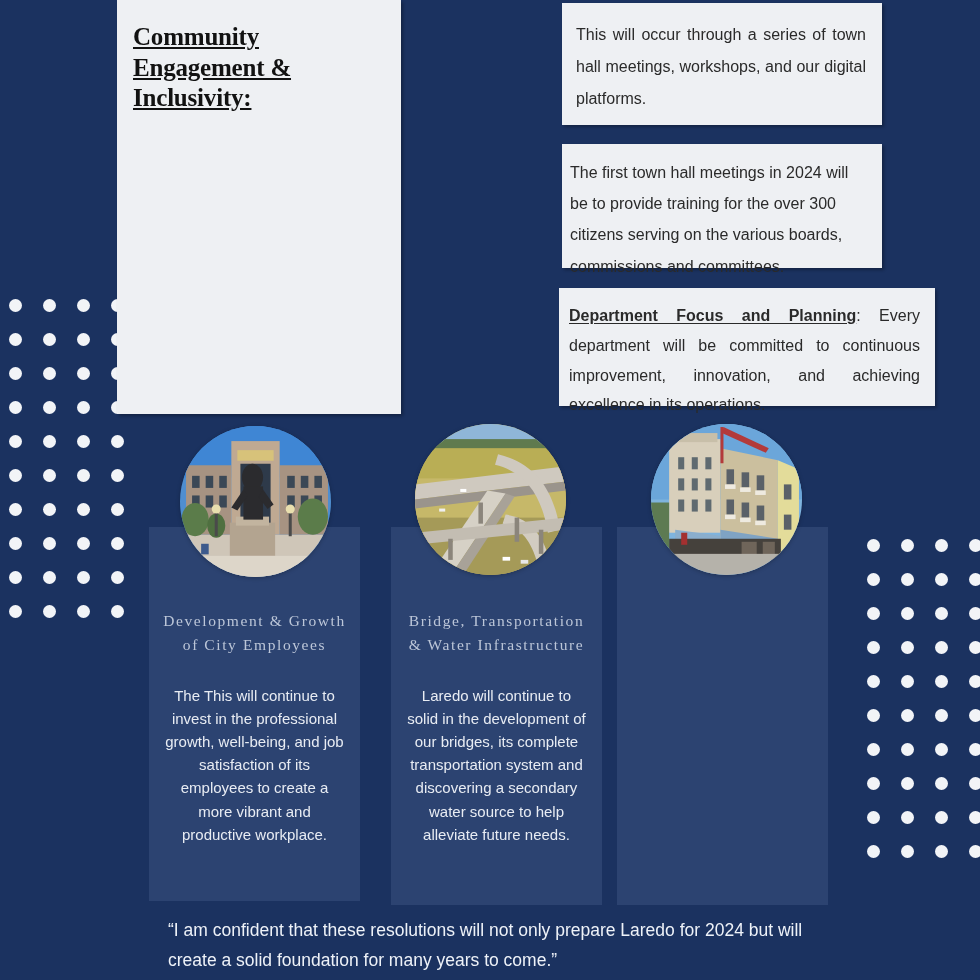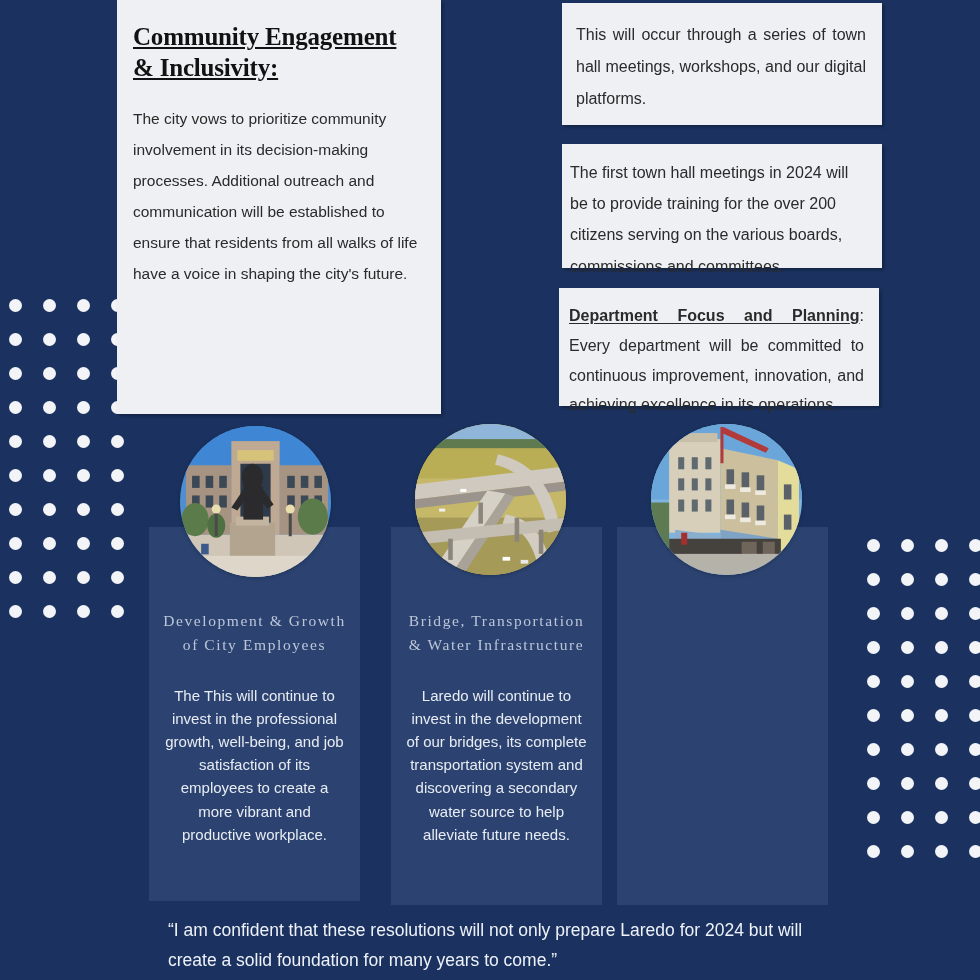--- a/index.html
+++ b/index.html
@@ -35,21 +35,21 @@
   .panel {
     position:absolute;
     background:#eef0f3;
     color:#2a2a2a;
     box-shadow:2px 2px 3px rgba(0,0,0,0.30);
     z-index:3;
   }
   .panel .panel-body { font-size:16px; line-height:1.62; }
 
   #panel-main {
-    left:117px; top:0; width:324px; height:414px;
+    left:117px; top:0; width:284px; height:414px;
     padding:22px 22px 18px 16px;
   }
   #panel-main .panel-title {
     font-family:"Liberation Serif", serif;
     font-size:25px;
     font-weight:700;
     line-height:1.22;
     color:#121212;
     text-decoration:underline;
     text-underline-offset:2px;
@@ -57,21 +57,21 @@
     margin-bottom:20px;
   }
   #panel-main .panel-body { font-size:15.5px; line-height:2.0; }
 
   #panel-town { left:562px; top:3px; width:320px; height:122px; padding:16px 16px 14px 14px; }
   #panel-town .panel-body { text-align:justify; line-height:2.0; }
 
   #panel-training { left:562px; top:144px; width:320px; height:124px; padding:13px 16px 13px 8px; }
   #panel-training .panel-body { line-height:1.95; }
 
-  #panel-dept { left:559px; top:288px; width:320px; height:118px; padding:13px 15px 12px 10px; }
+  #panel-dept { left:559px; top:288px; width:376px; height:118px; padding:13px 15px 12px 10px; }
   #panel-dept .panel-body { text-align:justify; line-height:1.86; }
   #panel-dept .lead {
     font-weight:700;
     text-decoration:underline;
     text-underline-offset:2px;
   }
 
   
   .card {
     position:absolute;
@@ -208,43 +208,42 @@
     <div class="dot" style="background: rgb(242, 244, 247);"></div>
     <div class="dot" style="background: rgb(242, 244, 247);"></div>
     <div class="dot" style="background: rgb(242, 244, 247);"></div>
     <div class="dot" style="background: rgb(242, 244, 247);"></div>
     <div class="dot" style="background: rgb(242, 244, 247);"></div>
     <div class="dot" style="background: rgb(242, 244, 247);"></div>
   </div>
 
 <div class="panel" id="panel-main">
   <div class="panel-title">Community Engagement &amp; Inclusivity:</div>
-  <div class="panel-body">The city vows to prioritize community involvement in its decision-making processes. Additional outreach and communication will be established to ensure that residents from all walks of life have a voice in shaping the city's future.</div>
 </div>
 
 <div class="panel" id="panel-town">
   <div class="panel-body">This will occur through a series of town hall meetings, workshops, and our digital platforms.</div>
 </div>
 
 <div class="panel" id="panel-training">
-  <div class="panel-body">The first town hall meetings in 2024 will be to provide training for the over 200 citizens serving on the various boards, commissions and committees.</div>
+  <div class="panel-body">The first town hall meetings in 2024 will be to provide training for the over 300 citizens serving on the various boards, commissions and committees.</div>
 </div>
 
 <div class="panel" id="panel-dept">
   <div class="panel-body"><span class="lead">Department Focus and Planning</span><span>: Every department will be committed to continuous improvement, innovation, and achieving excellence in its operations.</span></div>
 </div>
 
 <div class="card" id="card-0">
   <div class="card-title">Development &amp; Growth of City Employees</div>
   <div class="card-text">The This will continue to invest in the professional growth, well-being, and job satisfaction of its employees to create a more vibrant and productive workplace.</div>
 </div>
 
 <div class="card" id="card-1">
   <div class="card-title">Bridge, Transportation &amp; Water Infrastructure</div>
-  <div class="card-text">Laredo will continue to invest in the development of our bridges, its complete transportation system and discovering a secondary water source to help alleviate future needs.</div>
+  <div class="card-text">Laredo will continue to solid in the development of our bridges, its complete transportation system and discovering a secondary water source to help alleviate future needs.</div>
 </div>
 
 <div class="card" id="card-2">
 </div>
 
 <div class="photo" id="photo-0">
   <svg viewBox="0 0 100 100" preserveAspectRatio="xMidYMid slice">
     <rect x="0" y="0" width="100" height="100" fill="#4f8ed0"></rect>
     <rect x="0" y="0" width="100" height="34" fill="#3f86d4"></rect>
     <rect x="4" y="26" width="30" height="46" fill="#a79382"></rect>

